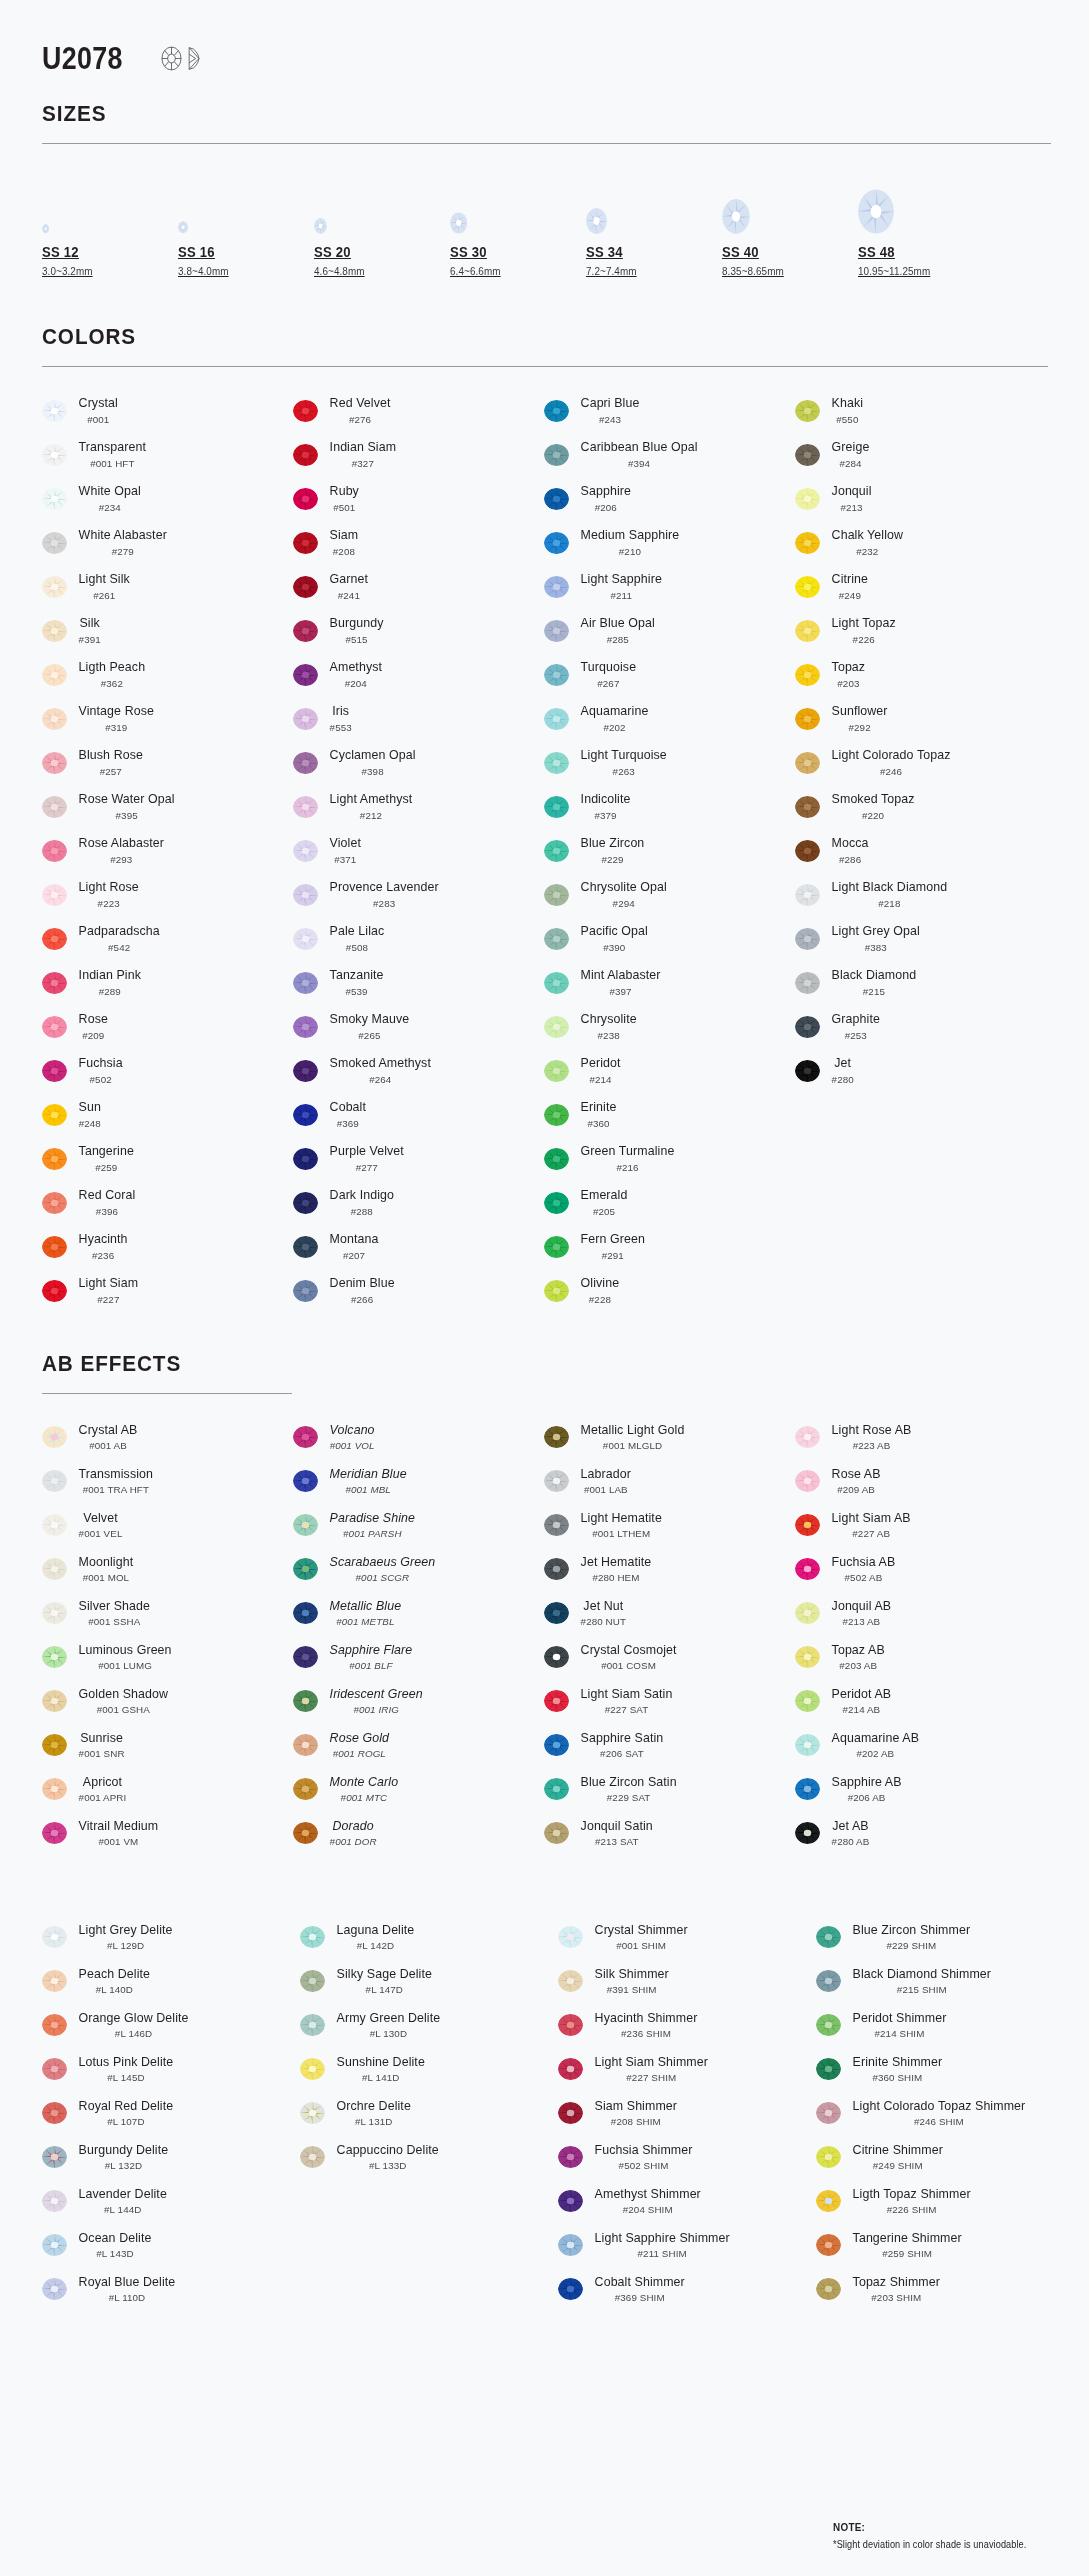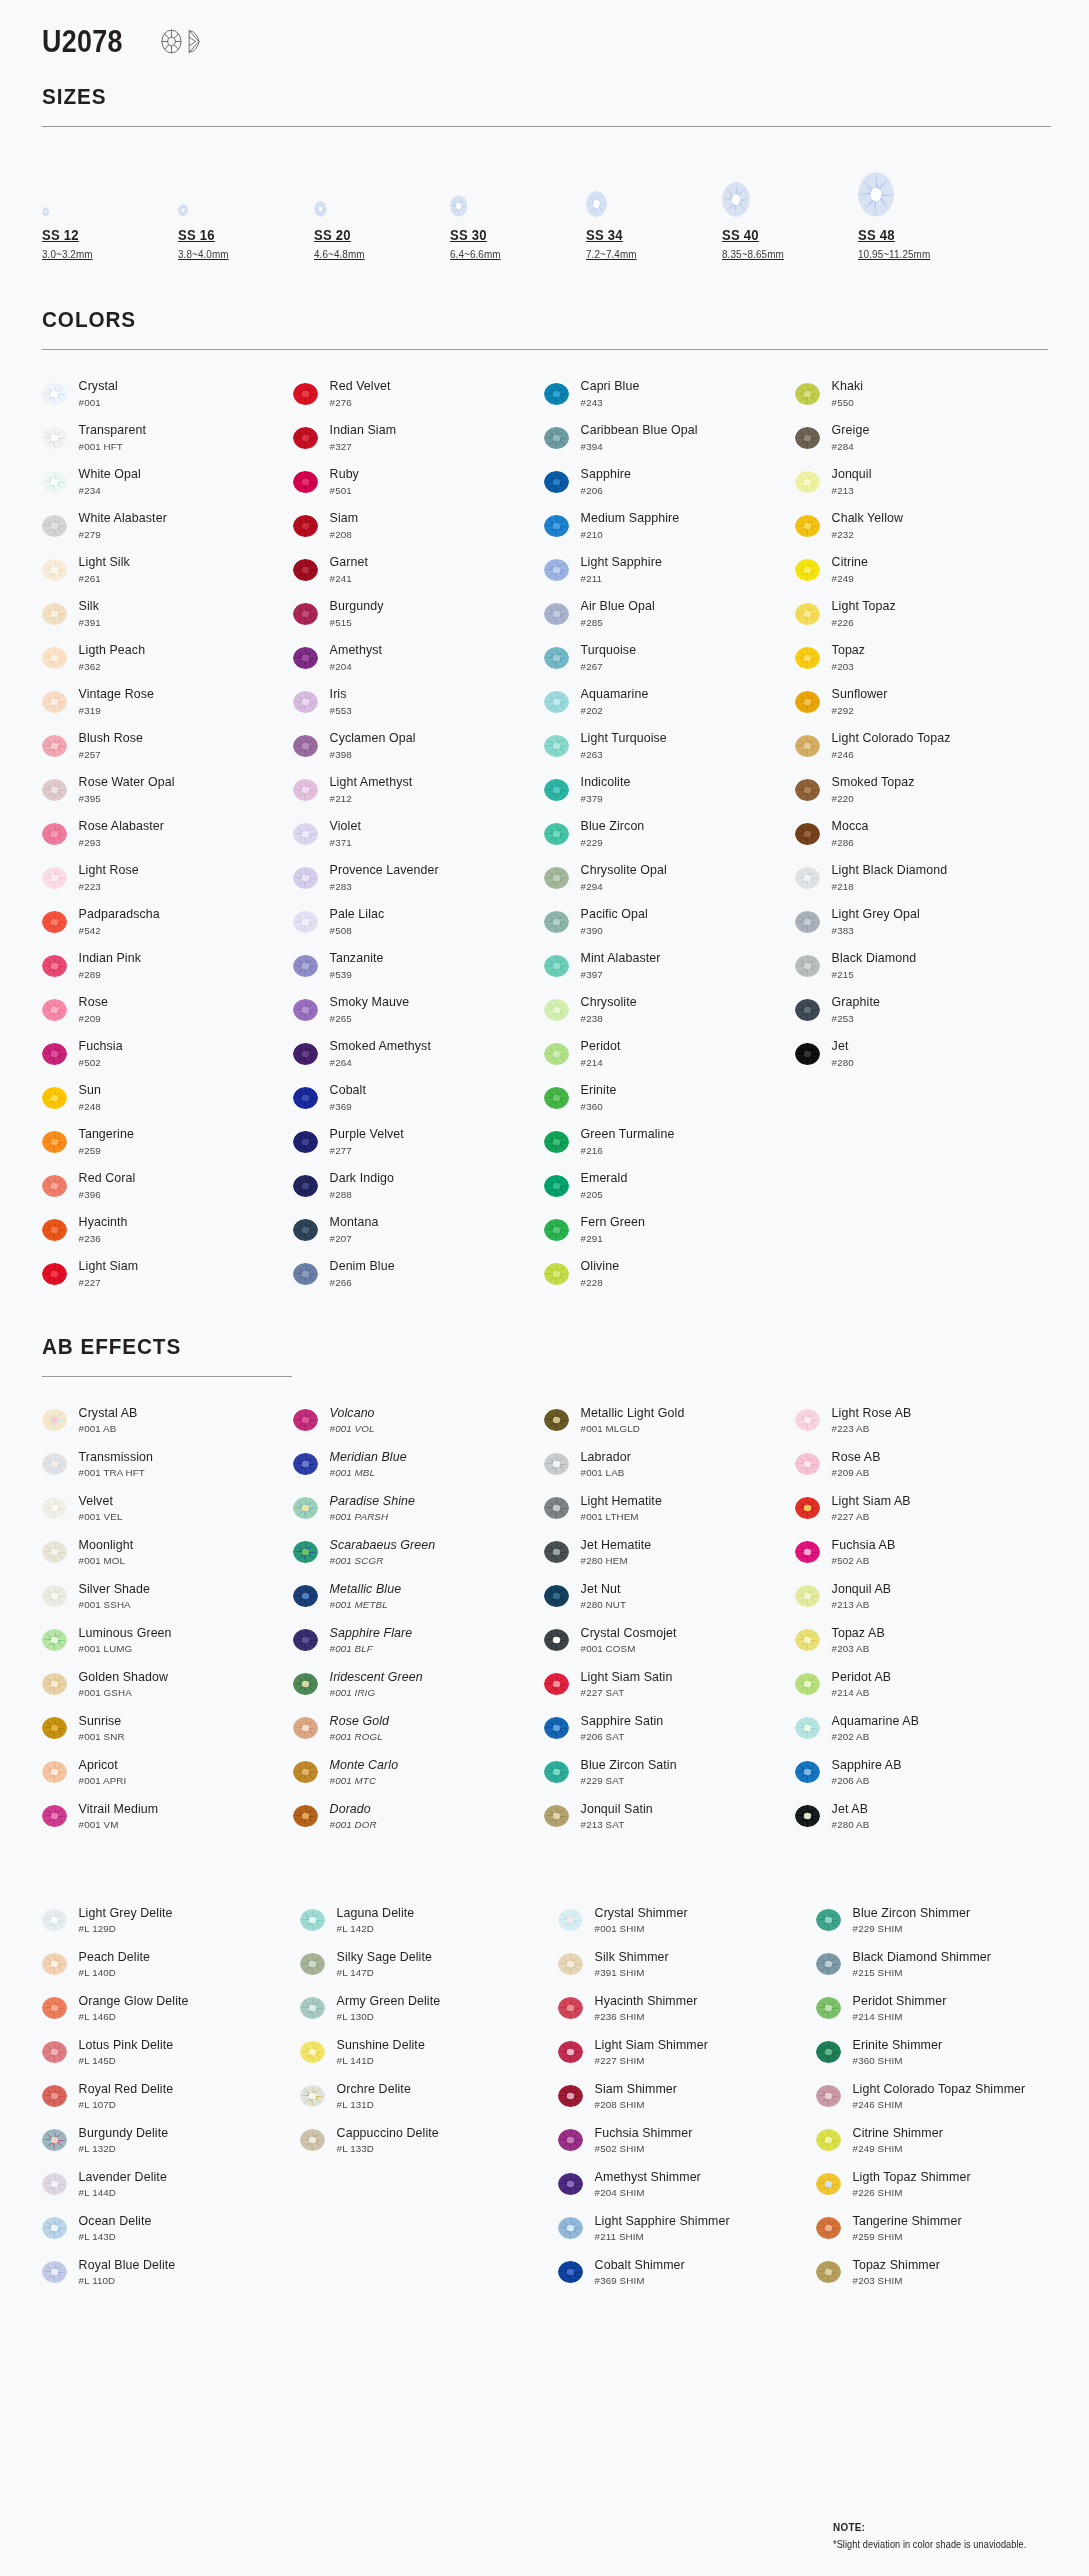--- a/index.html
+++ b/index.html
@@ -6,21 +6,21 @@
   body{
     width:1090px;
     background:#f7f9fb;
     font-family:"Liberation Sans","DejaVu Sans",sans-serif;
     color:#231f20;
     -webkit-font-smoothing:antialiased;
   }
   .page{width:1090px;min-height:2576px;position:relative;padding:0;box-sizing:border-box;}
 
   
-  .header{padding:24px 0 0 42px;display:flex;align-items:center;gap:25px;}
+  .header{padding:41px 0 0 42px;display:flex;align-items:center;gap:25px;}
   .model-code{
     font-family:"Liberation Sans Narrow","Liberation Sans",sans-serif;
     font-size:30.5px;font-weight:700;letter-spacing:0.4px;color:#231f20;
     transform:scaleX(.88);transform-origin:left center;
   }
   .shape-icons{display:flex;align-items:center;gap:2.9px;margin-top:1.5px;}
 
   
   .sec-title{
     font-family:"Liberation Sans Narrow","Liberation Sans",sans-serif;
@@ -40,21 +40,21 @@
     transform:scaleX(.9);transform-origin:left center;white-space:nowrap;
   }
   .size-mm{
     font-family:"Liberation Sans Narrow","Liberation Sans",sans-serif;
     font-size:11px;color:#3a3a3a;margin-top:5.1px;letter-spacing:0.1px;
     transform:scaleX(.9);transform-origin:left center;white-space:nowrap;
   }
 
   
   .block{padding:0 42px;}
-  .cols{display:flex;}
+  .cols{display:flex;text-align:center;}
   .col{display:flex;flex-direction:column;}
   .row{display:flex;align-items:center;height:44px;}
   .gem{flex:0 0 auto;width:25px;height:22px;margin-right:11.6px;}
   .gem svg{display:block;}
   .txt{display:flex;flex-direction:column;justify-content:center;}
   .nm{font-size:12.4px;color:#231f20;line-height:1.15;letter-spacing:0.1px;white-space:nowrap;}
   .cd{font-size:9.8px;color:#4a4a4a;line-height:1.15;margin-top:2.9px;letter-spacing:0.1px;white-space:nowrap;}
 
   
   .note{

